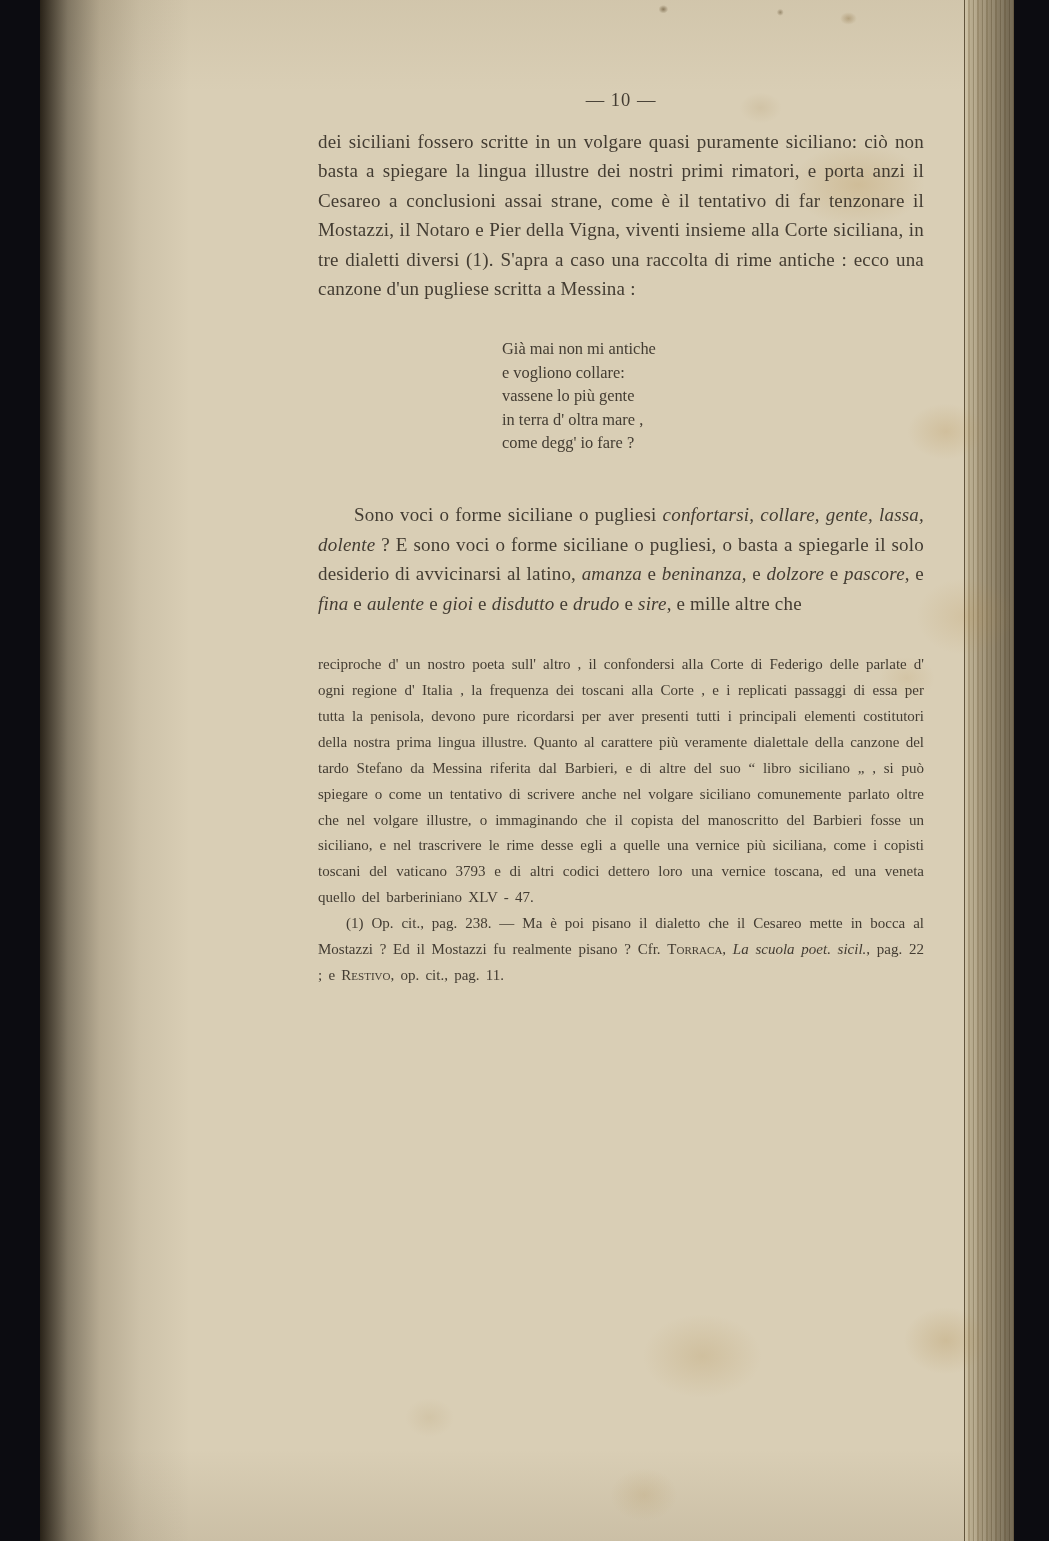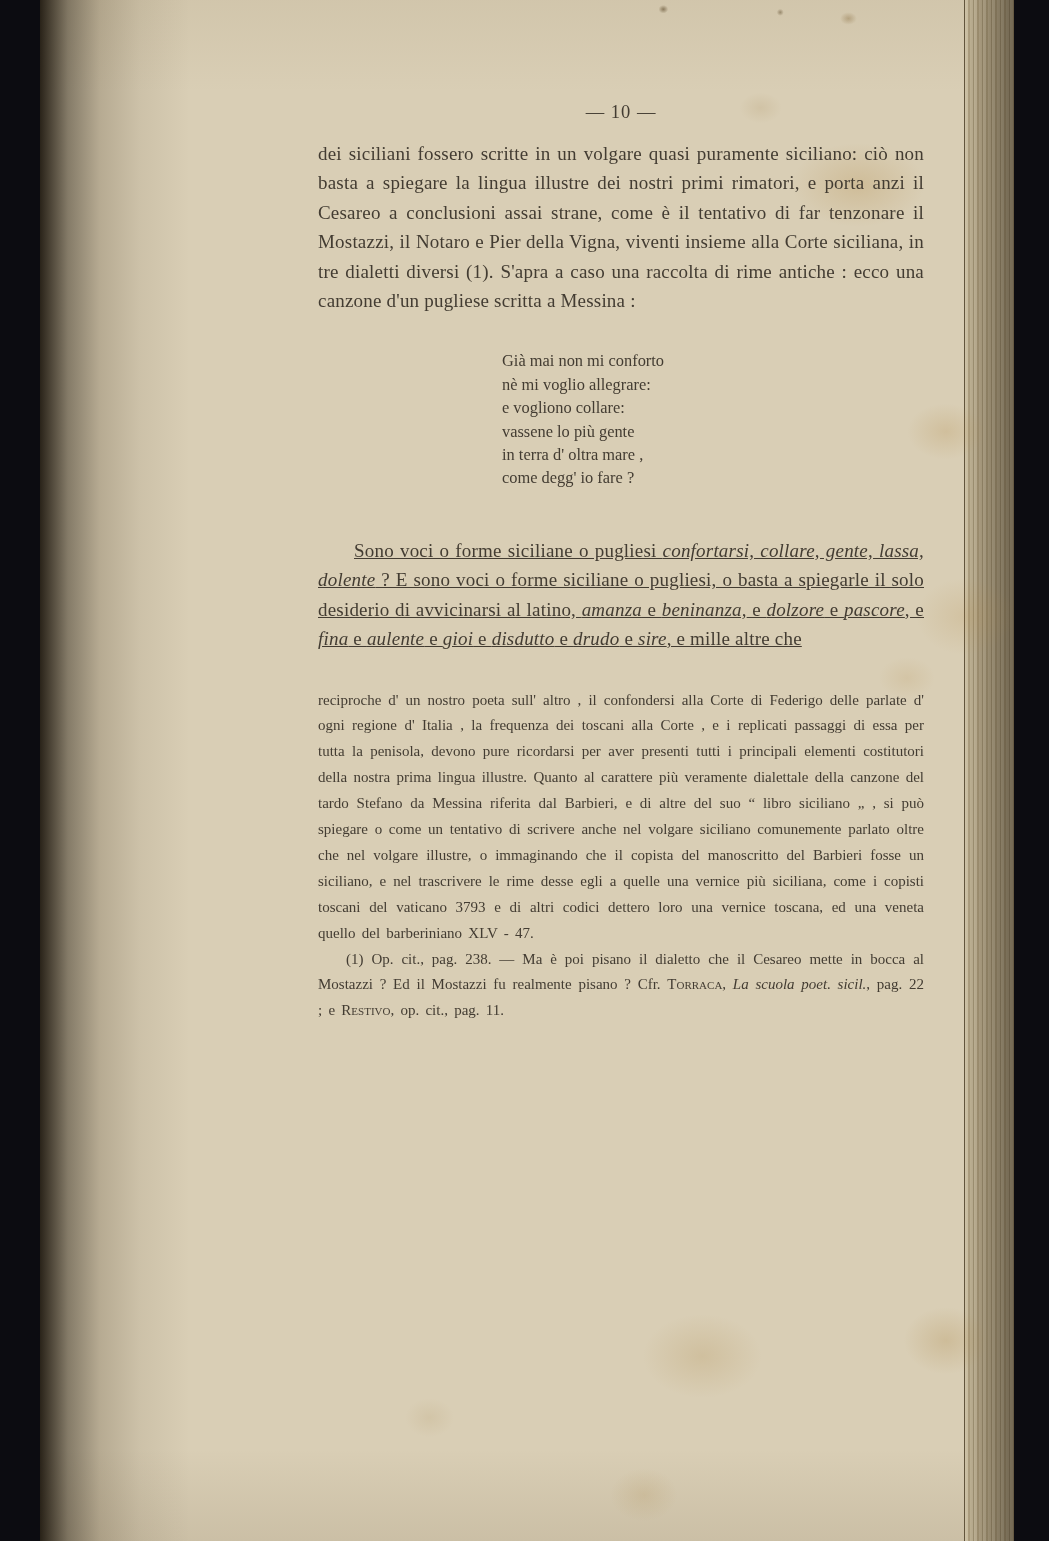--- a/index.html
+++ b/index.html
@@ -59,36 +59,35 @@
       radial-gradient(7px 6px at 64% 0.6%, rgba(80,60,28,0.55), rgba(80,60,28,0) 70%),
       radial-gradient(5px 5px at 76% 0.8%, rgba(80,60,28,0.45), rgba(80,60,28,0) 70%),
       radial-gradient(12px 9px at 83% 1.2%, rgba(125,95,45,0.35), rgba(125,95,45,0) 70%),
       radial-gradient(30px 22px at 74% 7%, rgba(150,115,55,0.12), rgba(150,115,55,0) 70%);
   }
   .text-block{
     position:relative;
     margin-left:278px;
     width:606px;
     padding-top:90px;
-    margin-top:12px;
   }
   .page-number{
     text-align:center;
     font-size:18.5px;
     letter-spacing:1px;
     color:var(--ink);
   }
   .body-para{
     margin-top:16px;
     font-size:19px;
     line-height:29.4px;
     text-align:justify;
     letter-spacing:0.2px;
   }
-  .body-para.second{margin-top:46px;text-indent:36px;text-decoration:underline;}
+  .body-para.second{margin-top:46px;text-indent:36px;}
   .poem{
     margin:34px 0 0 184px;
     font-size:16.4px;
     line-height:23.4px;
   }
   .poem-line{white-space:nowrap;}
   .footnote{
     margin-top:34px;
     font-size:15px;
     line-height:25.9px;
@@ -107,22 +106,21 @@
     <div class="gutter-shadow"></div>
     <div class="page-edges"></div>
     <div class="stains"></div>
 
     <div class="text-block">
       <div class="page-number">— 10 —</div>
 
       <p class="body-para">dei siciliani fossero scritte in un volgare quasi puramente siciliano: ciò non basta a spiegare la lingua illustre dei nostri primi rimatori, e porta anzi il Cesareo a conclusioni assai strane, come è il tentativo di far tenzonare il Mostazzi, il Notaro e Pier della Vigna, viventi insieme alla Corte siciliana, in tre dialetti diversi (1). S'apra a caso una raccolta di rime antiche : ecco una canzone d'un pugliese scritta a Messina :</p>
 
       <div class="poem">
-        <div class="poem-line">Già mai non mi conforto</div>
-        <div class="poem-line">nè mi voglio allegrare:</div>
+        <div class="poem-line">Già mai non mi antiche</div>
         <div class="poem-line">e vogliono collare:</div>
         <div class="poem-line">vassene lo più gente</div>
         <div class="poem-line">in terra d' oltra mare ,</div>
         <div class="poem-line">come degg' io fare ?</div>
       </div>
 
       <p class="body-para second"><span>Sono voci o forme siciliane o pugliesi </span><span class="it">confortarsi, collare, gente, lassa, dolente</span><span> ? E sono voci o forme siciliane o pugliesi, o basta a spiegarle il solo desiderio di avvicinarsi al latino, </span><span class="it">amanza</span><span> e </span><span class="it">beninanza,</span><span> e </span><span class="it">dolzore</span><span> e </span><span class="it">pascore</span><span>, e </span><span class="it">fina</span><span> e </span><span class="it">aulente</span><span> e </span><span class="it">gioi</span><span> e </span><span class="it">disdutto</span><span> e </span><span class="it">drudo</span><span> e </span><span class="it">sire</span><span>, e mille altre che</span></p>
 
       <div class="footnote">
         <p class="fn-para">reciproche d' un nostro poeta sull' altro , il confondersi alla Corte di Federigo delle parlate d' ogni regione d' Italia , la frequenza dei toscani alla Corte , e i replicati passaggi di essa per tutta la penisola, devono pure ricordarsi per aver presenti tutti i principali elementi costitutori della nostra prima lingua illustre. Quanto al carattere più veramente dialettale della canzone del tardo Stefano da Messina riferita dal Barbieri, e di altre del suo “ libro siciliano „ , si può spiegare o come un tentativo di scrivere anche nel volgare siciliano comunemente parlato oltre che nel volgare illustre, o immaginando che il copista del manoscritto del Barbieri fosse un siciliano, e nel trascrivere le rime desse egli a quelle una vernice più siciliana, come i copisti toscani del vaticano 3793 e di altri codici dettero loro una vernice toscana, ed una veneta quello del barberiniano XLV - 47.</p>

